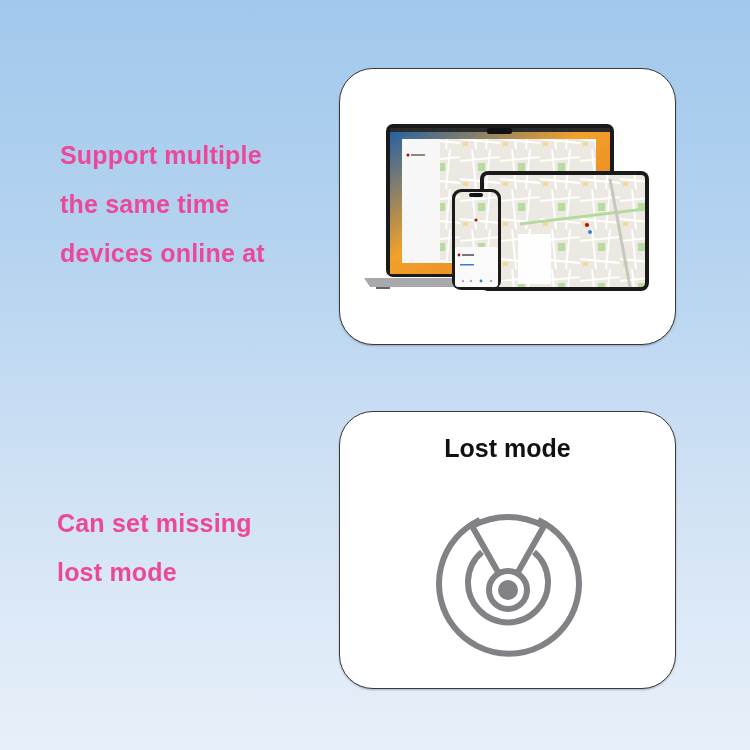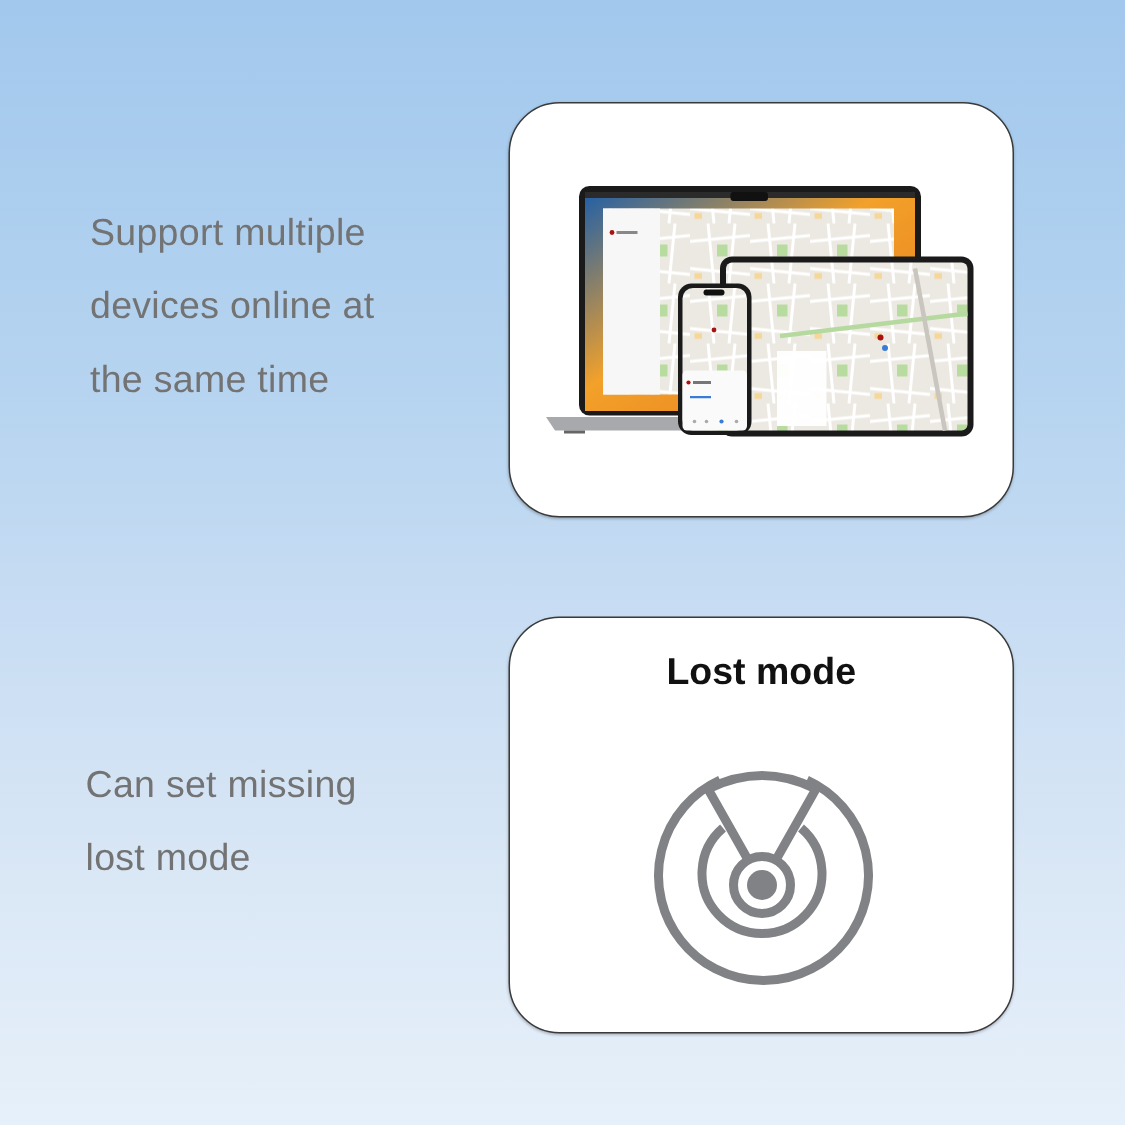--- a/index.html
+++ b/index.html
@@ -2,21 +2,21 @@
 <html><head>
 <meta charset="utf-8">
 <style>
   html, body { margin: 0; padding: 0; }
   body {
     width: 750px; height: 750px; overflow: hidden; position: relative;
     background: linear-gradient(180deg, #a2c8ed 0%, #b6d4f0 35%, #c8ddf3 55%, #dbe8f6 80%, #e6f0fa 100%);
     font-family: "Liberation Sans", sans-serif;
   }
   .feature-text {
-    position: absolute; font-weight: normal; color: #737373;
+    position: absolute; font-weight: bold; color: #ec4899;
     font-size: 25px; line-height: 49px; letter-spacing: 0.2px;
   }
   #text1 { left: 60px; top: 131px; }
   #text2 { left: 57px; top: 499px; }
   .card {
     position: absolute; background: #fff; border: 1.5px solid #3a3a3a;
     border-radius: 34px; box-sizing: border-box;
     box-shadow: 0 1px 2px rgba(0,0,0,0.25);
   }
   #card1 { left: 339px; top: 68px; width: 337px; height: 277px; }
@@ -26,22 +26,22 @@
     font-weight: bold; font-size: 25px; color: #111;
   }
   .devices { position: absolute; left: 0; top: 0; }
   .lost-icon { position: absolute; left: 92px; top: 98px; }
 </style>
 </head>
 <body>
 
 <div id="text1" class="feature-text">
   <div>Support multiple</div>
+  <div>the same time</div>
   <div>devices online at</div>
-  <div>the same time</div>
 </div>
 
 <div id="card1" class="card">
   <svg class="devices" width="334" height="274" viewBox="0 0 334 274">
     <defs>
       <linearGradient id="wall" x1="0" y1="0" x2="1" y2="1">
         <stop offset="0" stop-color="#1f5fa8"></stop>
         <stop offset="0.45" stop-color="#f2a12a"></stop>
         <stop offset="1" stop-color="#e8761c"></stop>
       </linearGradient>

